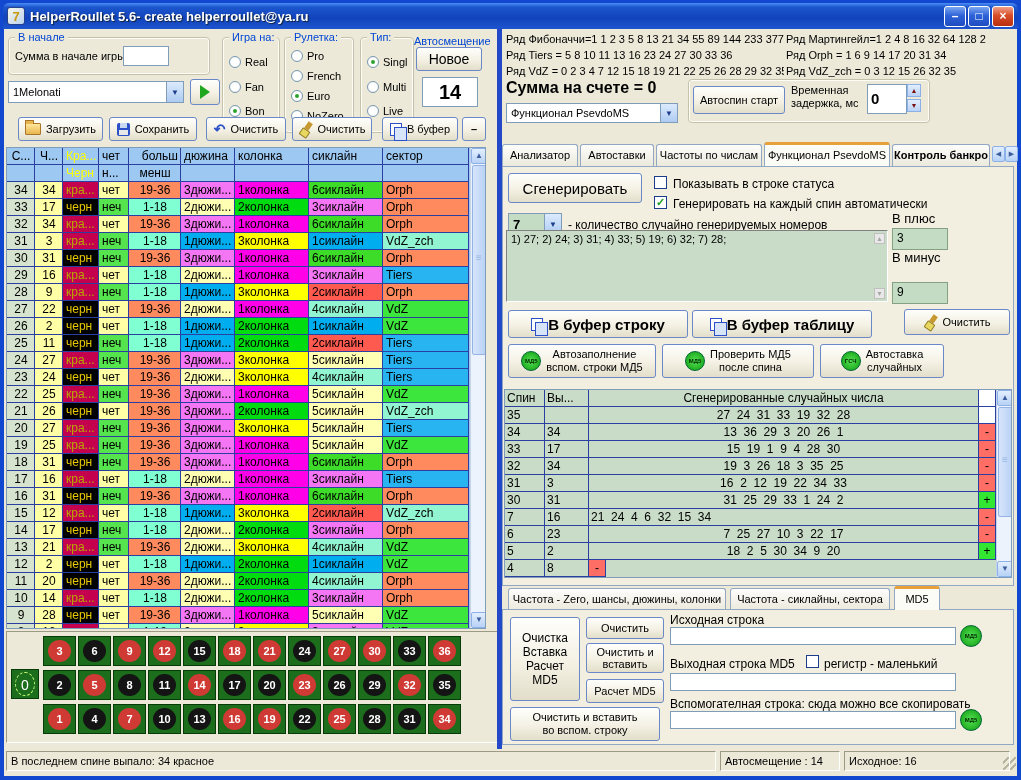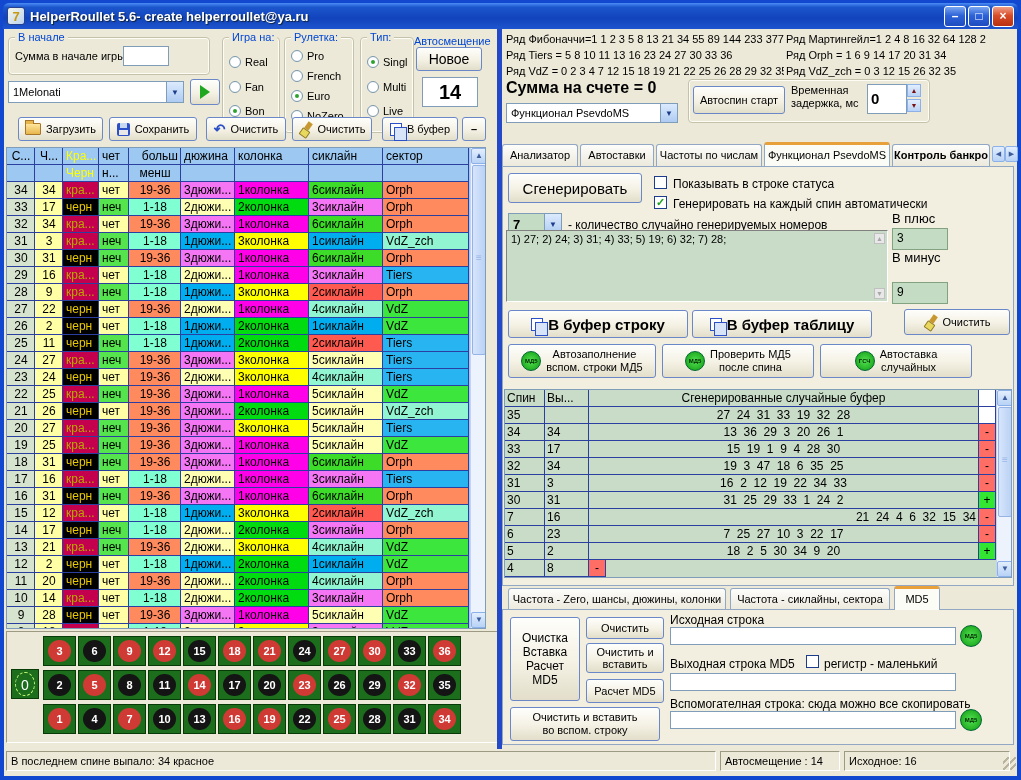--- a/index.html
+++ b/index.html
@@ -699,32 +699,32 @@
     </div>
     <div id="tool-buttons">
         <div class="abs btn" style="left: 504px; top: 315px; width: 148px; height: 34px;">
           <span class="tool-icon">МД5</span>
           <span style="line-height: 13px; text-align: center;">Автозаполнение<br>вспом. строки МД5</span>
         </div>
         <div class="abs btn" style="left: 658px; top: 315px; width: 152px; height: 34px;">
           <span class="tool-icon">МД5</span>
           <span style="line-height: 13px; text-align: center;">Проверить МД5<br>после спина</span>
         </div>
-        <div class="abs btn" style="left: 816px; top: 315px; width: 152px; height: 34px;">
+        <div class="abs btn" style="left: 816px; top: 315px; width: 124px; height: 34px;">
           <span class="tool-icon">ГСЧ</span>
           <span style="line-height: 13px; text-align: center;">Автоставка<br>случайных</span>
         </div>
       </div>
 
     <div class="abs" id="spin-wrap">
       <div id="spin-grid">
           <div class="h-row">
             <div class="s-cell" style="width: 40px;">Спин</div>
             <div class="s-cell" style="width: 44px;">Вы...</div>
-            <div class="s-cell" style="width: 390px; text-align: center;">Сгенерированные случайные буфер</div>
+            <div class="s-cell" style="width: 390px; text-align: center;">Сгенерированные случайных числа</div>
             <div class="s-cell" style="width: 17px; text-align: center; background: rgb(255, 255, 255);"></div>
           </div>
           <div class="h-row">
             <div class="s-cell" style="width: 40px;">35</div>
             <div class="s-cell" style="width: 44px;"></div>
             <div class="s-cell" style="width: 390px; text-align: center;">27  24  31  33  19  32  28</div>
             <div class="s-cell" style="width: 17px; text-align: center; background: rgb(255, 255, 255);"></div>
           </div>
           <div class="h-row">
             <div class="s-cell" style="width: 40px;">34</div>
@@ -734,39 +734,39 @@
           </div>
           <div class="h-row">
             <div class="s-cell" style="width: 40px;">33</div>
             <div class="s-cell" style="width: 44px;">17</div>
             <div class="s-cell" style="width: 390px; text-align: center;">15  19  1  9  4  28  30</div>
             <div class="s-cell" style="width: 17px; text-align: center; background: rgb(255, 110, 100);">-</div>
           </div>
           <div class="h-row">
             <div class="s-cell" style="width: 40px;">32</div>
             <div class="s-cell" style="width: 44px;">34</div>
-            <div class="s-cell" style="width: 390px; text-align: center;">19  3  47  18  6  35  25</div>
+            <div class="s-cell" style="width: 390px; text-align: center;">19  3  26  18  3  35  25</div>
             <div class="s-cell" style="width: 17px; text-align: center; background: rgb(255, 110, 100);">-</div>
           </div>
           <div class="h-row">
             <div class="s-cell" style="width: 40px;">31</div>
             <div class="s-cell" style="width: 44px;">3</div>
             <div class="s-cell" style="width: 390px; text-align: center;">16  2  12  19  22  34  33</div>
             <div class="s-cell" style="width: 17px; text-align: center; background: rgb(255, 110, 100);">-</div>
           </div>
           <div class="h-row">
             <div class="s-cell" style="width: 40px;">30</div>
             <div class="s-cell" style="width: 44px;">31</div>
             <div class="s-cell" style="width: 390px; text-align: center;">31  25  29  33  1  24  2</div>
             <div class="s-cell" style="width: 17px; text-align: center; background: rgb(50, 230, 50);">+</div>
           </div>
           <div class="h-row">
             <div class="s-cell" style="width: 40px;">7</div>
             <div class="s-cell" style="width: 44px;">16</div>
-            <div class="s-cell" style="width: 390px; text-align: right;">21  24  4  6  32  15  34</div>
+            <div class="s-cell" style="width: 390px; text-align: left;">21  24  4  6  32  15  34</div>
             <div class="s-cell" style="width: 17px; text-align: center; background: rgb(255, 110, 100);">-</div>
           </div>
           <div class="h-row">
             <div class="s-cell" style="width: 40px;">6</div>
             <div class="s-cell" style="width: 44px;">23</div>
             <div class="s-cell" style="width: 390px; text-align: center;">7  25  27  10  3  22  17</div>
             <div class="s-cell" style="width: 17px; text-align: center; background: rgb(255, 110, 100);">-</div>
           </div>
           <div class="h-row">
             <div class="s-cell" style="width: 40px;">5</div>

